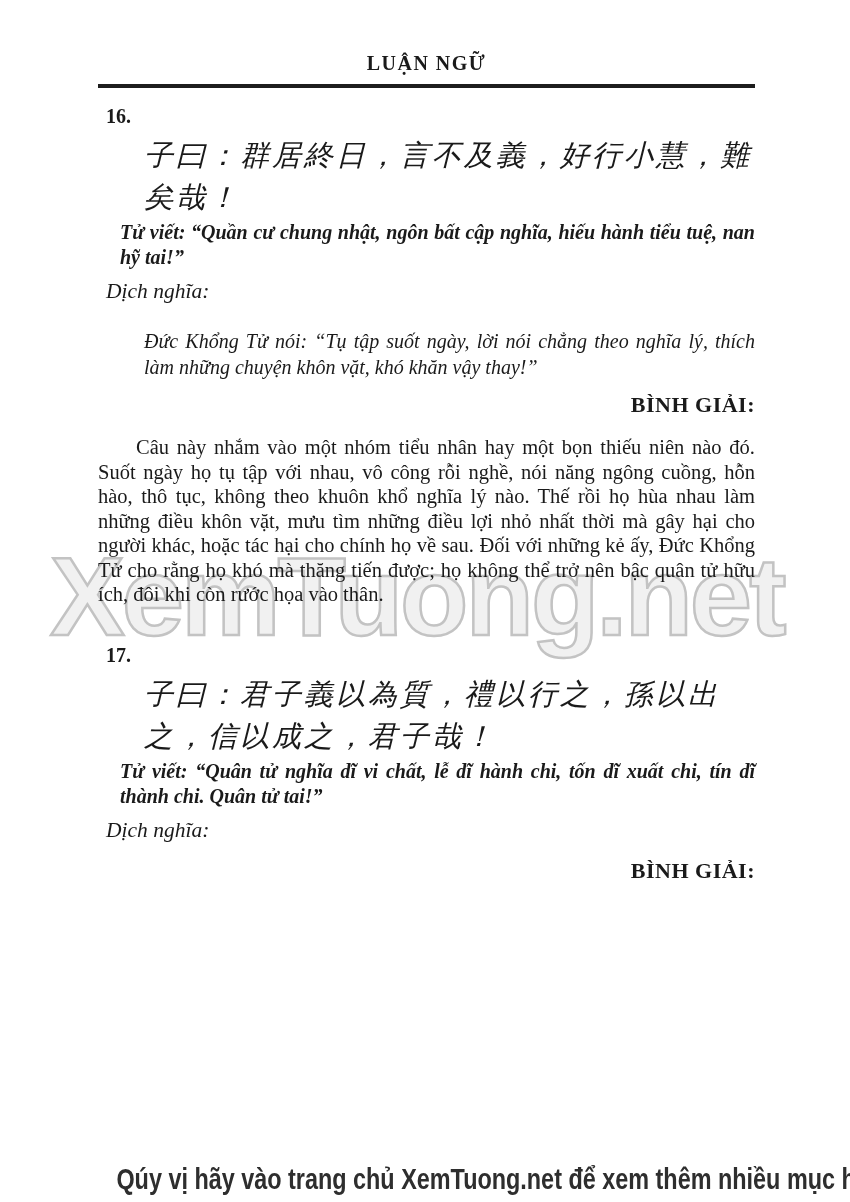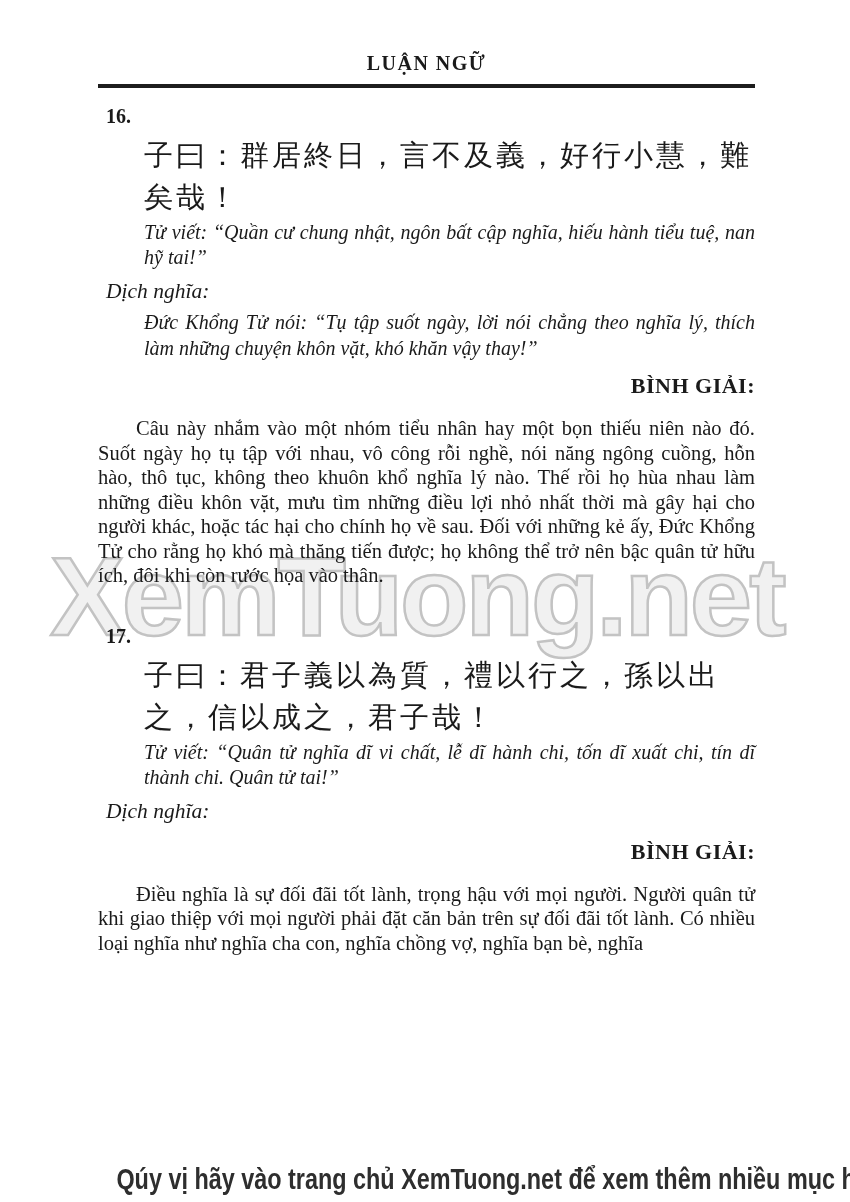--- a/index.html
+++ b/index.html
@@ -64,39 +64,41 @@
     line-height: 24px;
     text-indent: 8px;
   }
   .chinese {
     margin-top: 6px;
     margin-left: 46px;
     font-size: 29px;
     line-height: 42px;
     letter-spacing: 3px;
     font-family: "Liberation Serif", "DejaVu Serif", serif;
+    font-style: italic;
   }
   .translit {
     margin-top: 2px;
-    margin-left: 46px;
+    margin-left: 22px;
     font-style: italic;
     font-size: 20px;
     line-height: 25px;
     text-align: justify;
+    font-weight: bold;
   }
   .dich-label {
     margin-top: 8px;
     font-weight: normal;
     font-style: italic;
     font-size: 21.5px;
     line-height: 26px;
     text-indent: 8px;
   }
   .translation {
-    margin-top: 5px;
+    margin-top: 24px;
     margin-left: 46px;
     font-style: italic;
     font-size: 20px;
     line-height: 26px;
     text-align: justify;
   }
   .binh-label {
     margin-top: 11px;
     font-weight: bold;
     font-size: 22px;
@@ -162,21 +164,20 @@
       <div class="binh-label">BÌNH GIẢI:</div>
       <p class="commentary">Câu này nhắm vào một nhóm tiểu nhân hay một bọn thiếu niên nào đó. Suốt ngày họ tụ tập với nhau, vô công rỗi nghề, nói năng ngông cuồng, hỗn hào, thô tục, không theo khuôn khổ nghĩa lý nào. Thế rồi họ hùa nhau làm những điều khôn vặt, mưu tìm những điều lợi nhỏ nhất thời mà gây hại cho người khác, hoặc tác hại cho chính họ về sau. Đối với những kẻ ấy, Đức Khổng Tử cho rằng họ khó mà thăng tiến được; họ không thể trở nên bậc quân tử hữu ích, đôi khi còn rước họa vào thân.</p>
     </div>
 
     <div class="sec-17">
       <div class="section-number">17.</div>
       <div class="chinese">子曰：君子義以為質，禮以行之，孫以出之，信以成之，君子哉！</div>
       <p class="translit">Tử viết: “Quân tử nghĩa dĩ vi chất, lễ dĩ hành chi, tốn dĩ xuất chi, tín dĩ thành chi. Quân tử tai!”</p>
       <div class="dich-label">Dịch nghĩa:</div>
       <div class="binh-label">BÌNH GIẢI:</div>
-      <p class="commentary">Điều nghĩa là sự đối đãi tốt lành, trọng hậu với mọi người. Người quân tử khi giao thiệp với mọi người phải đặt căn bản trên sự đối đãi tốt lành. Có nhiều loại nghĩa như nghĩa cha con, nghĩa chồng vợ, nghĩa bạn bè, nghĩa</p>
     </div>
 
 
   </div>
 
   <div class="footer">
     <span class="footer-inner"><span>Qúy vị hãy vào trang chủ </span><span>XemTuong.net</span><span> để xem thêm nhiều mục hay khác</span></span>
   </div>
 
 </div>

